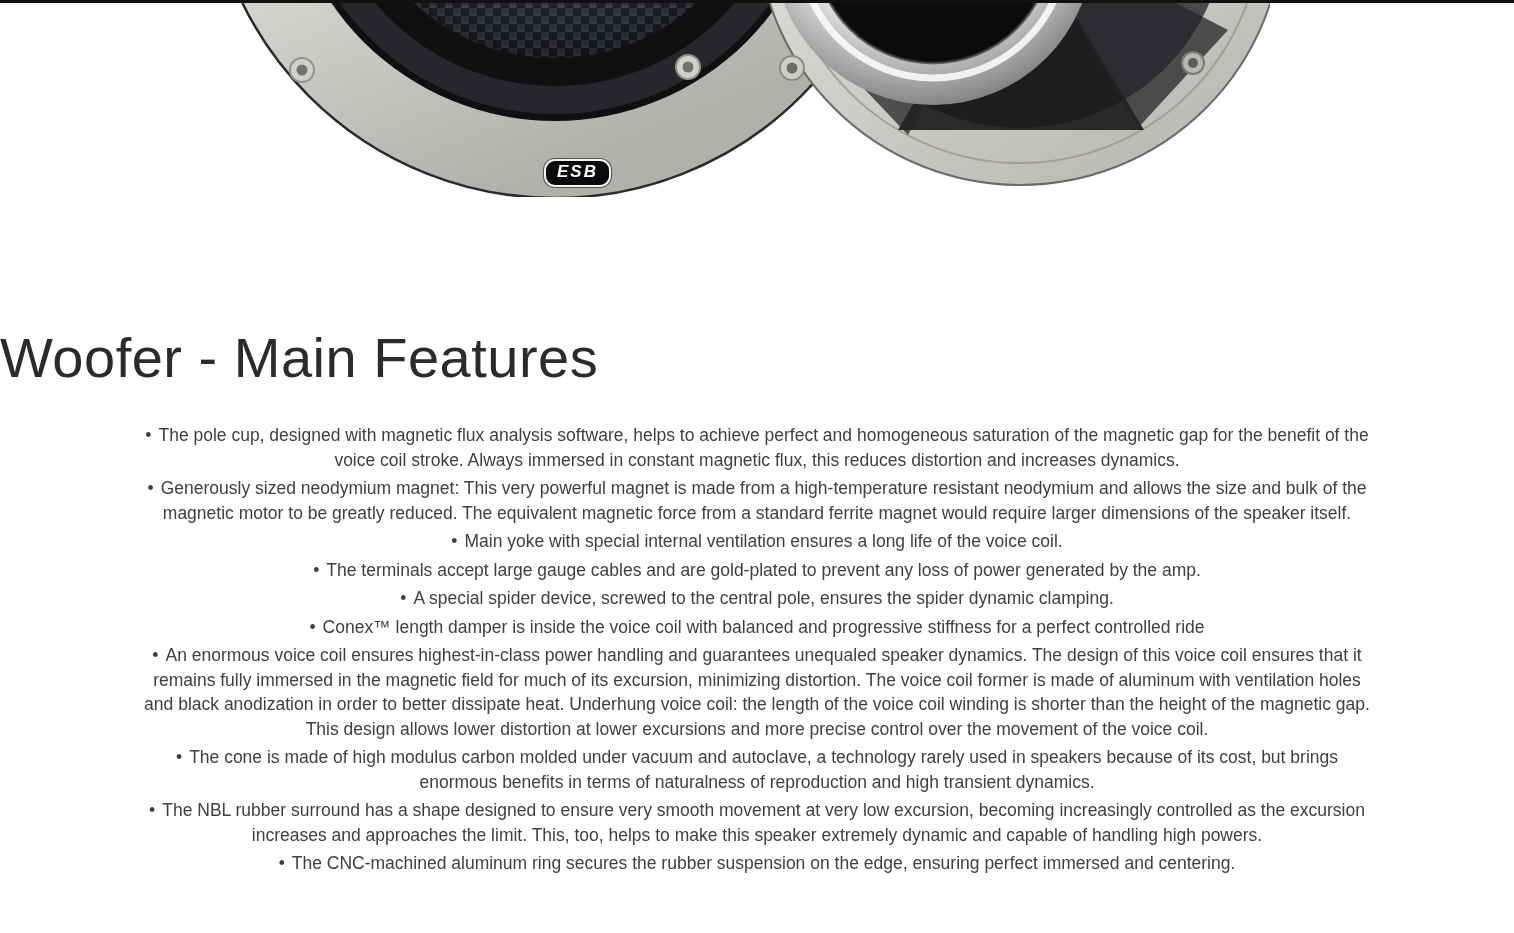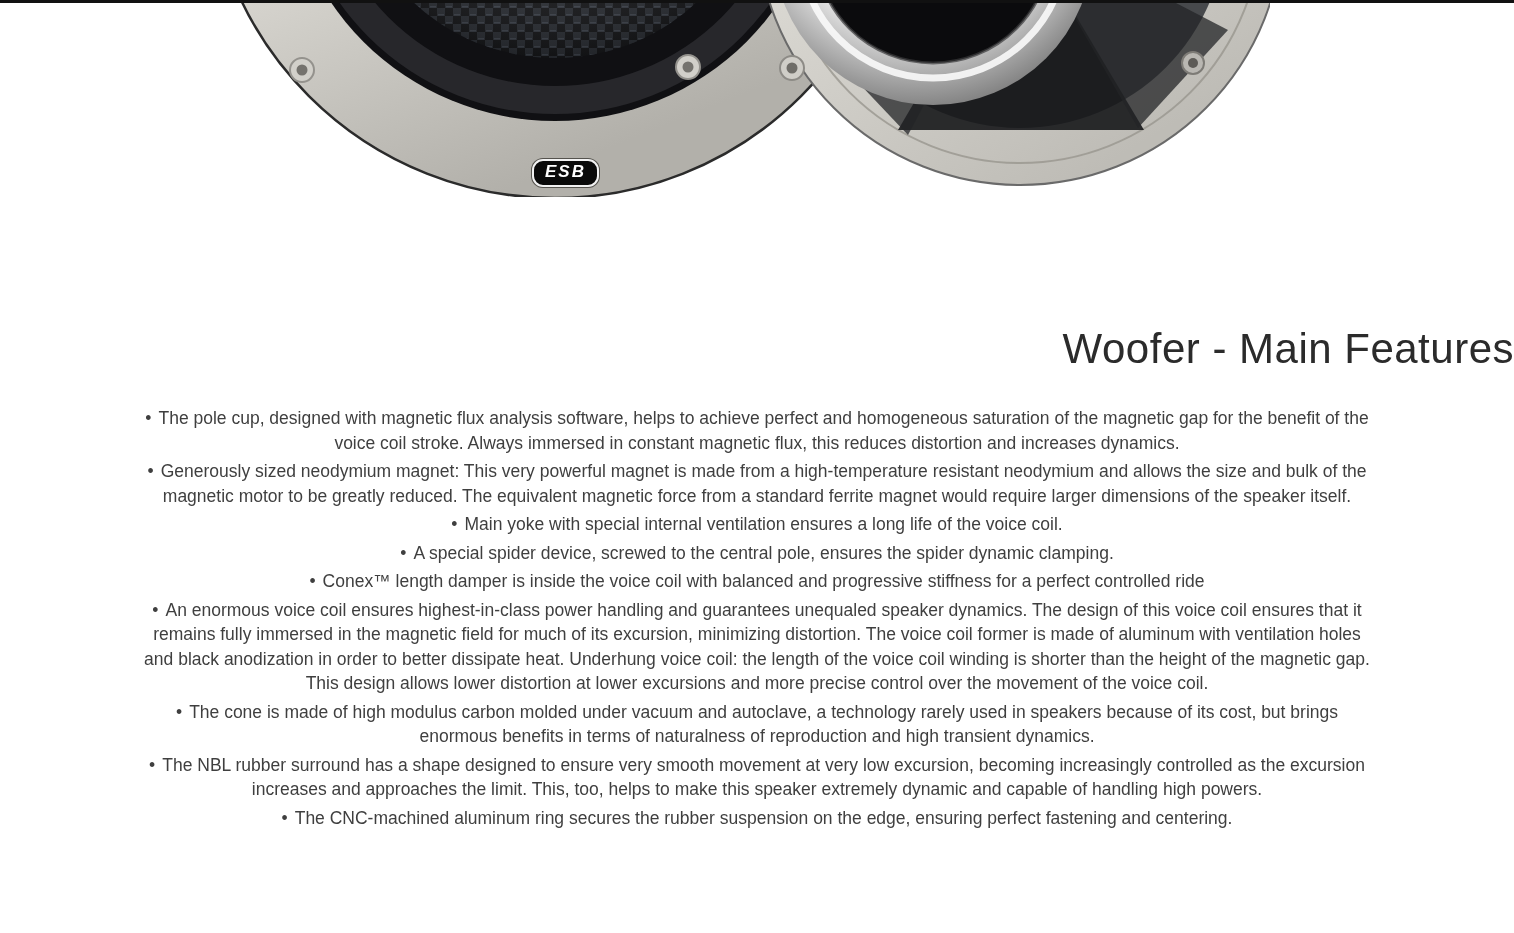--- a/index.html
+++ b/index.html
@@ -8,33 +8,33 @@
     font-family:"Liberation Sans","DejaVu Sans",sans-serif;
     -webkit-font-smoothing:antialiased;
   }
   
   .hero{position:relative;width:100%;height:197px;background:#ffffff;overflow:hidden;}
   .topbar{position:absolute;top:0;left:0;width:100%;height:3px;background:#111111;z-index:5;}
   .spk{position:absolute;top:0;display:block;}
   .spk-left{left:205px;width:700px;height:200px;z-index:1;}
   .spk-right{left:758px;width:512px;height:200px;z-index:2;}
   .esb-badge{
-    position:absolute;top:159px;left:532px;z-index:3;
+    position:absolute;top:159px;left:544px;z-index:3;
     background:#0a0a0a;border:2px solid #f2f2f2;border-radius:11px;
     padding:1px 11px 3px;box-shadow:0 0 0 1px #55534e;
   }
   .esb-badge span{
     color:#ffffff;font-weight:bold;font-style:italic;font-size:17px;
     letter-spacing:2px;font-family:"Liberation Sans",sans-serif;
   }
   
   .content{position:relative;}
   h1{
-    margin:128px 0 0;text-align:right;
-    font-size:42px;font-weight:300;letter-spacing:.5px;color:#2b2b2b;
+    margin:128px 0 0;text-align:left;
+    font-size:56px;font-weight:300;letter-spacing:.5px;color:#2b2b2b;
   }
   ul.features{
     list-style:none;margin:33px auto 0;padding:0;max-width:1240px;
     text-align:center;color:#3f3f3f;font-size:17.5px;line-height:24.5px;font-weight:300;
   }
   ul.features li{margin:4px;}
   ul.features .b{margin-right:7px;}
 </style>
 </head>
 <body>
@@ -108,20 +108,21 @@
   </div>
 </div>
 
 <div class="content">
   <h1>Woofer - Main Features</h1>
 
   <ul class="features">
     <li><span class="b">•</span><span>The pole cup, designed with magnetic flux analysis software, helps to achieve perfect and homogeneous saturation of the magnetic gap for the benefit of the voice coil stroke. Always immersed in constant magnetic flux, this reduces distortion and increases dynamics.</span></li>
     <li><span class="b">•</span><span>Generously sized neodymium magnet: This very powerful magnet is made from a high-temperature resistant neodymium and allows the size and bulk of the magnetic motor to be greatly reduced. The equivalent magnetic force from a standard ferrite magnet would require larger dimensions of the speaker itself.</span></li>
     <li><span class="b">•</span><span>Main yoke with special internal ventilation ensures a long life of the voice coil.</span></li>
+    <li><span class="b">•</span><span>The terminals accept large gauge cables and are gold-plated to prevent any loss of power generated by the amp.</span></li>
     <li><span class="b">•</span><span>A special spider device, screwed to the central pole, ensures the spider dynamic clamping.</span></li>
     <li><span class="b">•</span><span>Conex™ length damper is inside the voice coil with balanced and progressive stiffness for a perfect controlled ride</span></li>
     <li><span class="b">•</span><span>An enormous voice coil ensures highest-in-class power handling and guarantees unequaled speaker dynamics. The design of this voice coil ensures that it remains fully immersed in the magnetic field for much of its excursion, minimizing distortion. The voice coil former is made of aluminum with ventilation holes and black anodization in order to better dissipate heat. Underhung voice coil: the length of the voice coil winding is shorter than the height of the magnetic gap. This design allows lower distortion at lower excursions and more precise control over the movement of the voice coil.</span></li>
     <li><span class="b">•</span><span>The cone is made of high modulus carbon molded under vacuum and autoclave, a technology rarely used in speakers because of its cost, but brings enormous benefits in terms of naturalness of reproduction and high transient dynamics.</span></li>
     <li><span class="b">•</span><span>The NBL rubber surround has a shape designed to ensure very smooth movement at very low excursion, becoming increasingly controlled as the excursion increases and approaches the limit. This, too, helps to make this speaker extremely dynamic and capable of handling high powers.</span></li>
-    <li><span class="b">•</span><span>The CNC-machined aluminum ring secures the rubber suspension on the edge, ensuring perfect fastening and centering.</span></li>
+    <li><span class="b">•</span><span>The CNC-machined aluminum ring secures the rubber suspension on the edge, ensuring perfect immersed and centering.</span></li>
   </ul>
 </div>
 
 </body></html>

